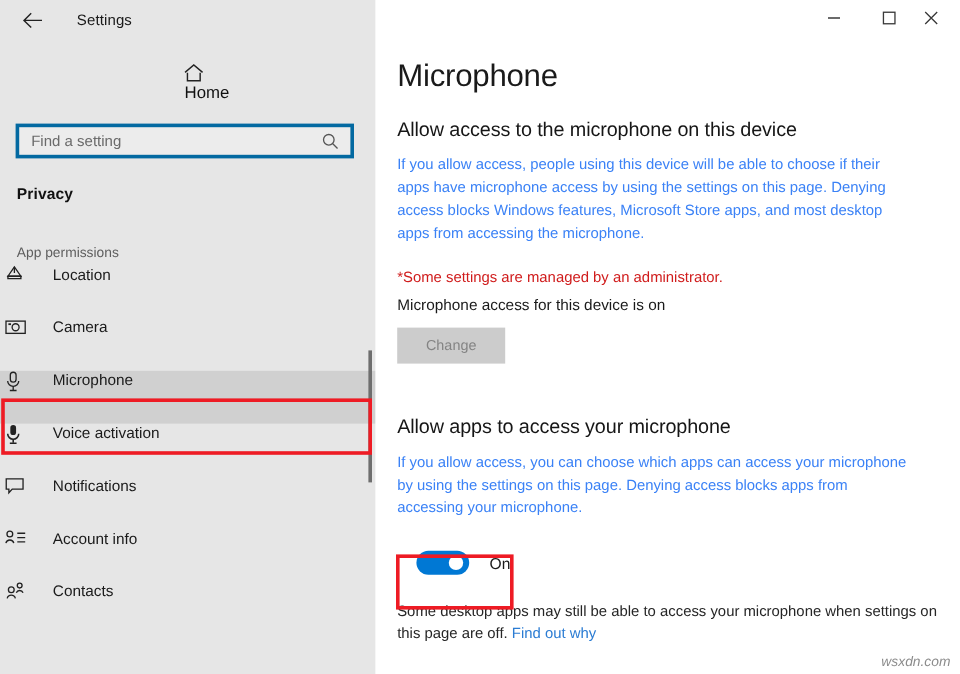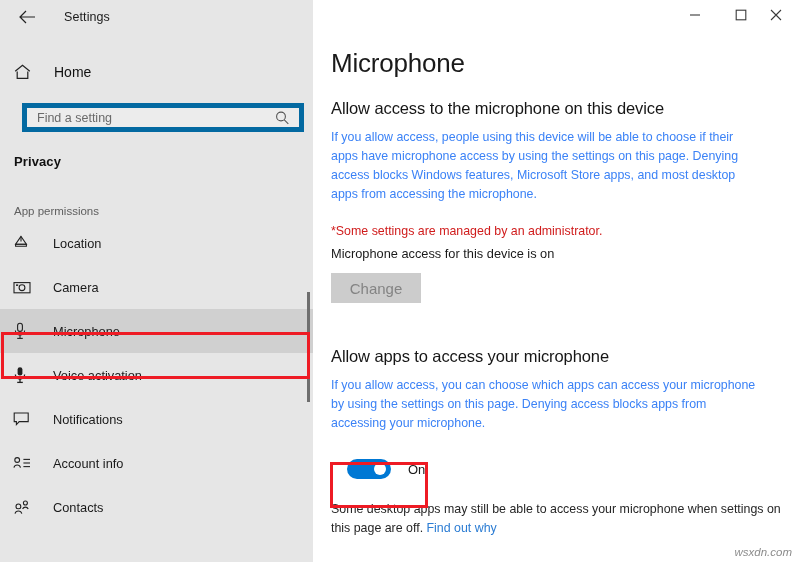--- a/index.html
+++ b/index.html
@@ -53,39 +53,40 @@
     letter-spacing: 0.1px;
   }
 
   .home-row {
     display: flex;
     align-items: center;
     height: 38px;
     margin-top: 19px;
     padding-left: 14px;
     cursor: pointer;
+    flex-direction: column;
   }
   .home-row .ic {
     width: 22px;
     display: flex;
     align-items: center;
     justify-content: flex-start;
   }
   .home-label {
     font-size: 14px;
     color: #111;
     margin-left: 18px;
   }
 
   .search-wrap {
-    margin: 12px 0 0 22px;
+    margin: 12px 0 0 13px;
     width: 282px;
     height: 29px;
     background: #ececec;
-    border: 5px solid #0369a1;
+    border: 3px solid #0369a1;
     box-sizing: border-box;
     display: flex;
     align-items: center;
     position: relative;
   }
   .search-input {
     border: 0;
     outline: 0;
     background: transparent;
     font-family: "Liberation Sans", sans-serif;
@@ -113,23 +114,23 @@
   }
   .group-label {
     font-size: 11.5px;
     color: #5e5e5e;
     margin: 36px 0 0 14px;
   }
 
   .nav-list { margin-top: 4px; }
   .nav-item {
     display: flex;
-    align-items: center;
+    align-items: flex-start;
     height: 44px;
-    padding-left: 13px;
+    padding-left: 4px;
     cursor: pointer;
     box-sizing: border-box;
   }
   .nav-item.selected { background: #d0d0d0; }
   .nav-item .ic {
     width: 22px;
     display: flex;
     align-items: center;
     justify-content: flex-start;
     flex: 0 0 22px;
@@ -215,21 +216,21 @@
     padding: 8px 0 0 18px;
   }
   .change-btn {
     margin: 12px 0 0 18px;
     width: 90px;
     height: 30px;
     background: #cccccc;
     border: none;
     color: #848484;
     font-family: "Liberation Sans", sans-serif;
-    font-size: 15px;
+    font-size: 12px;
     cursor: default;
   }
 
   .h2.second { padding-top: 44px; }
 
   .toggle-row {
     display: flex;
     align-items: center;
     margin: 26px 0 1px 34px;
   }

